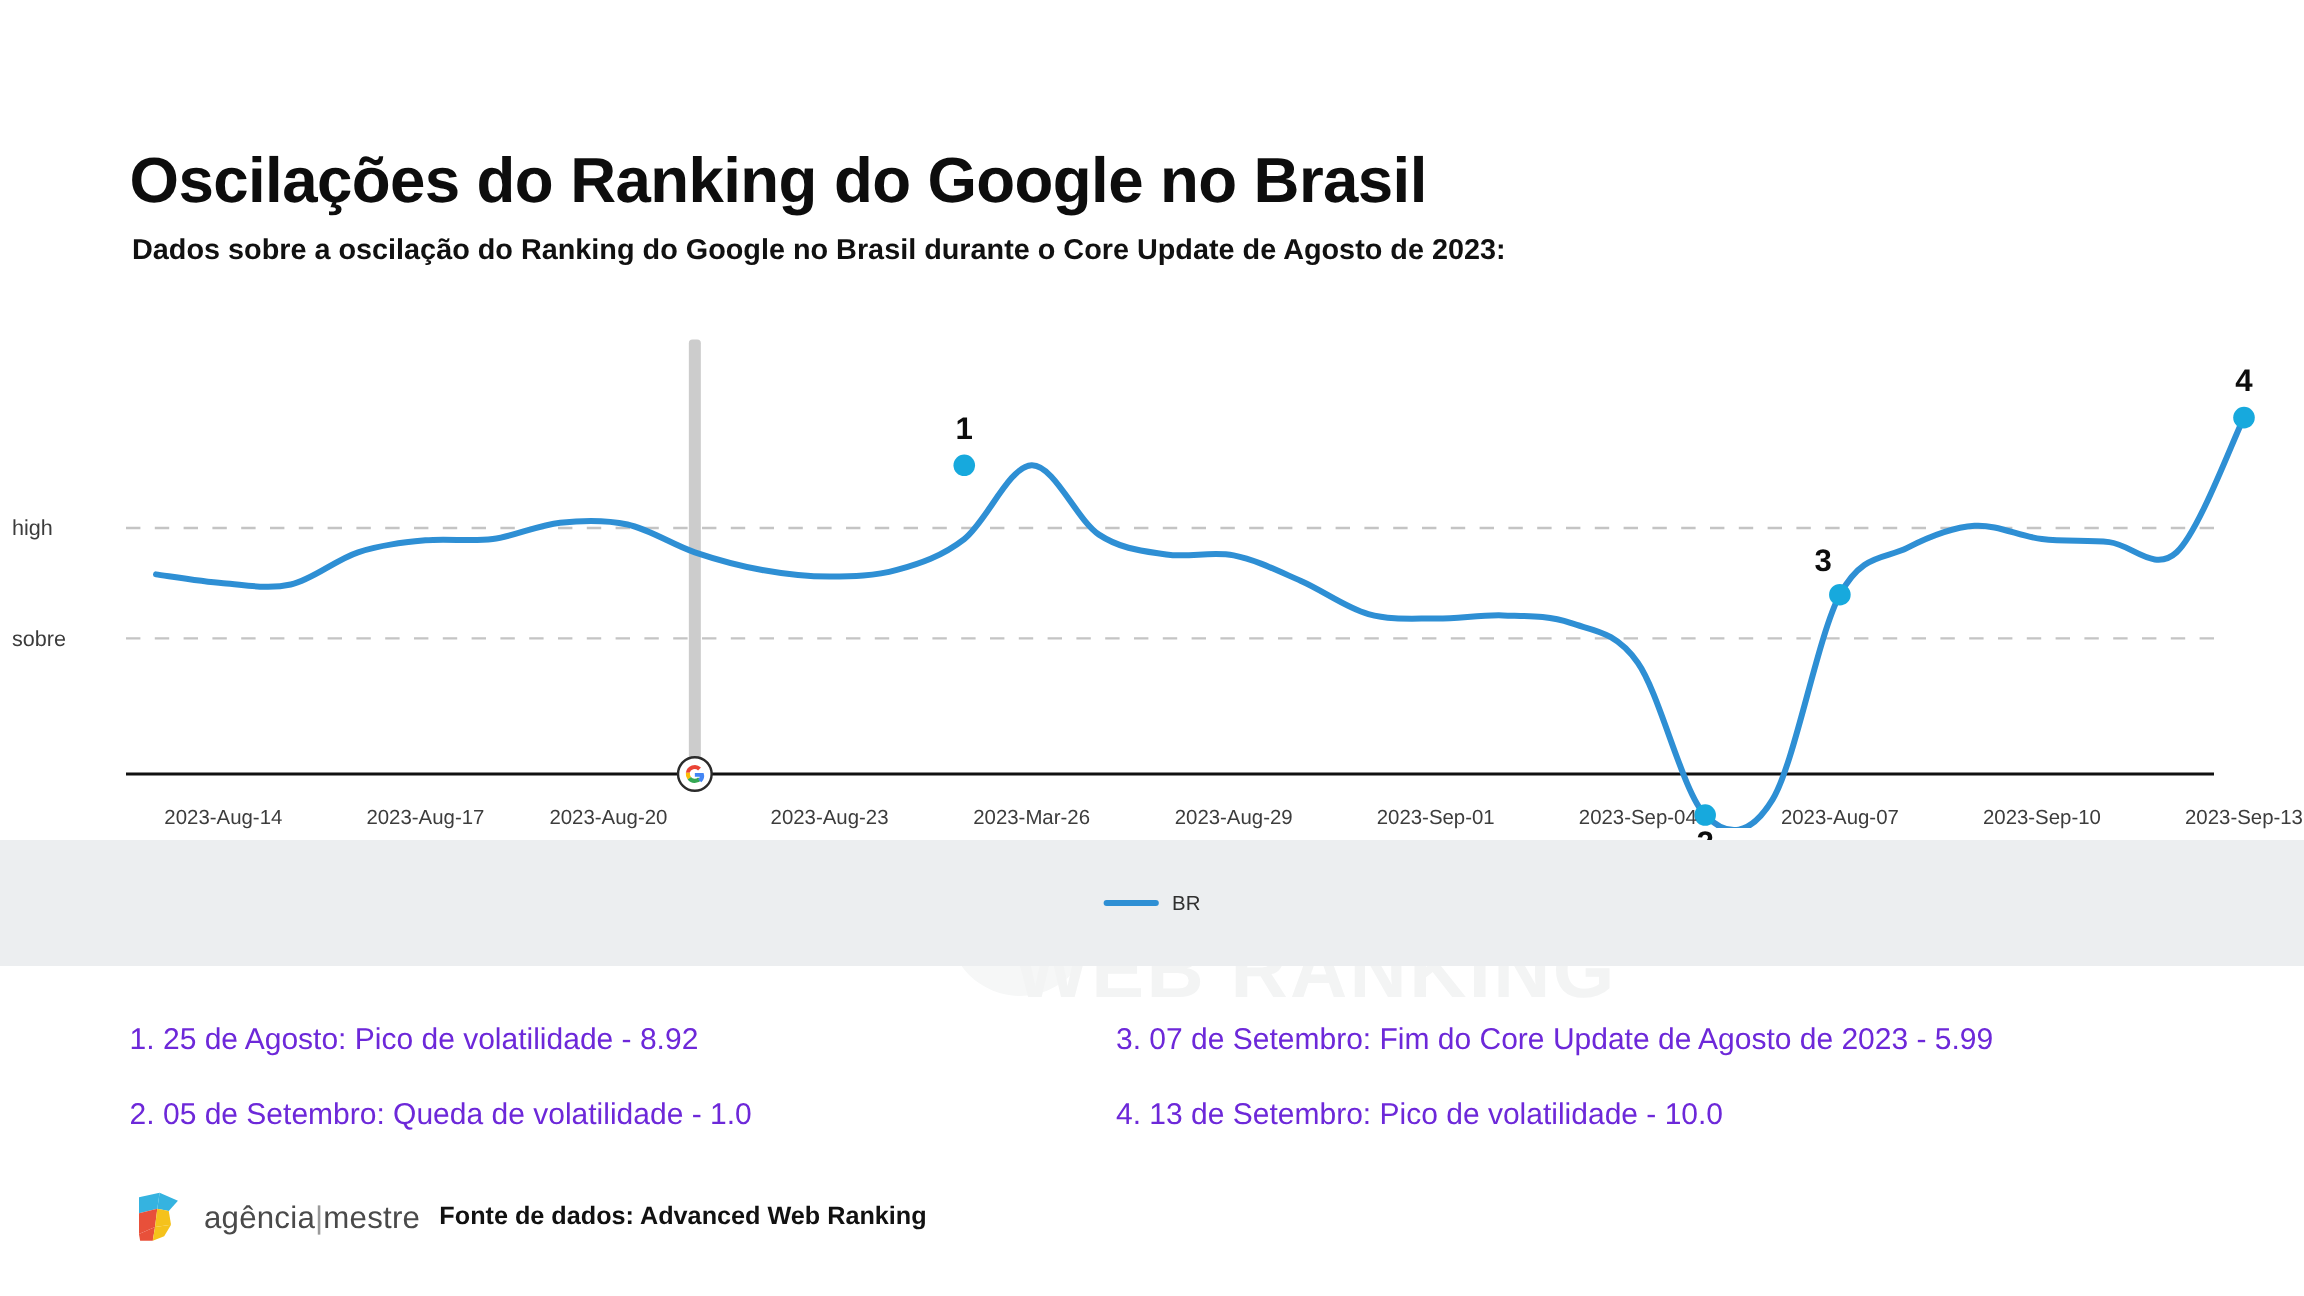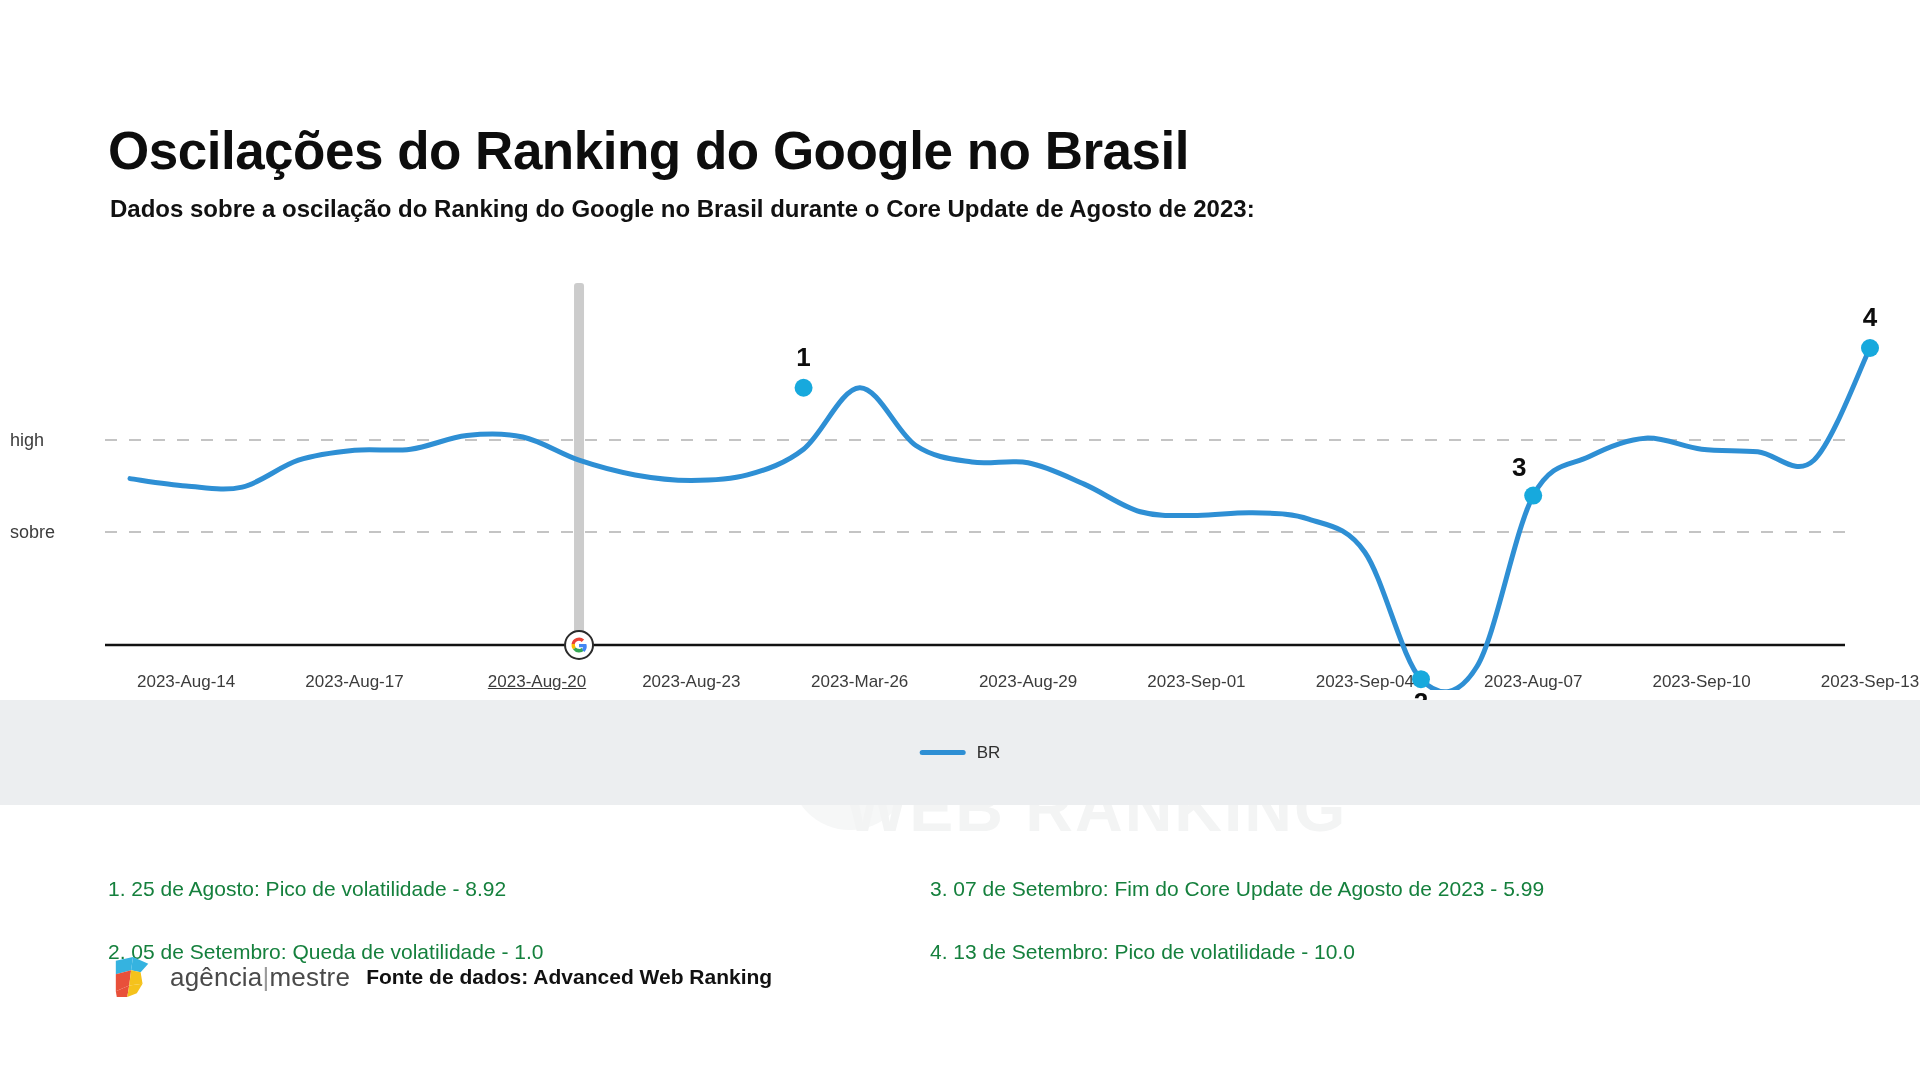--- a/index.html
+++ b/index.html
@@ -62,30 +62,30 @@
   .legend-inner{
     position:absolute;left:50%;top:50%;transform:translate(-50%,-50%);
     display:flex;align-items:center;gap:11px;
   }
   .legend-swatch{width:46px;height:5px;border-radius:3px;background:#2e8fd4;}
   .legend-text{font-size:17px;color:#303030;}
 
   
   .notes{position:absolute;left:0;top:825px;width:1920px;}
   .note{
-    position:absolute;font-size:21px;color:#15803d;white-space:nowrap;margin-top:25px;
+    position:absolute;font-size:25px;color:#6d28d9;white-space:nowrap;
   }
   .note.c0{left:108px;}
   .note.c1{left:930px;}
   .note.r0{top:27px;}
   .note.r1{top:90px;}
 
   
   .footer{
-    position:absolute;left:112px;top:955px;
+    position:absolute;left:112px;top:992px;
     display:flex;align-items:center;gap:16px;
   }
   .logo-mark{width:42px;height:44px;}
   .logo-word{font-size:26px;color:#4a4a4a;letter-spacing:0.2px;}
   .logo-word .sep{color:#9a9a9a;}
   .source{font-size:21px;font-weight:bold;color:#111;}
 </style>
 </head>
 <body>
 
@@ -119,21 +119,21 @@
         </g>
       </svg>
   </div>
 
   <div class="ylabel high">high</div>
   <div class="ylabel medium">sobre</div>
 
   <div id="xlabels">
       <div class="xlabel" style="left: 96.129px;">2023-Aug-14</div>
       <div class="xlabel" style="left: 264.516px;">2023-Aug-17</div>
-      <div class="xlabel" style="left: 447px; text-decoration: underline;">2023-Aug-20</div>
+      <div class="xlabel" style="left: 417px;">2023-Aug-20</div>
       <div class="xlabel" style="left: 601.29px;">2023-Aug-23</div>
       <div class="xlabel" style="left: 769.677px;">2023-Mar-26</div>
       <div class="xlabel" style="left: 938.065px;">2023-Aug-29</div>
       <div class="xlabel" style="left: 1106.45px;">2023-Sep-01</div>
       <div class="xlabel" style="left: 1274.84px;">2023-Sep-04</div>
       <div class="xlabel" style="left: 1443.23px;">2023-Aug-07</div>
       <div class="xlabel" style="left: 1611.61px;">2023-Sep-10</div>
       <div class="xlabel" style="left: 1780px;">2023-Sep-13</div>
     </div>
   <div id="pklabels">

